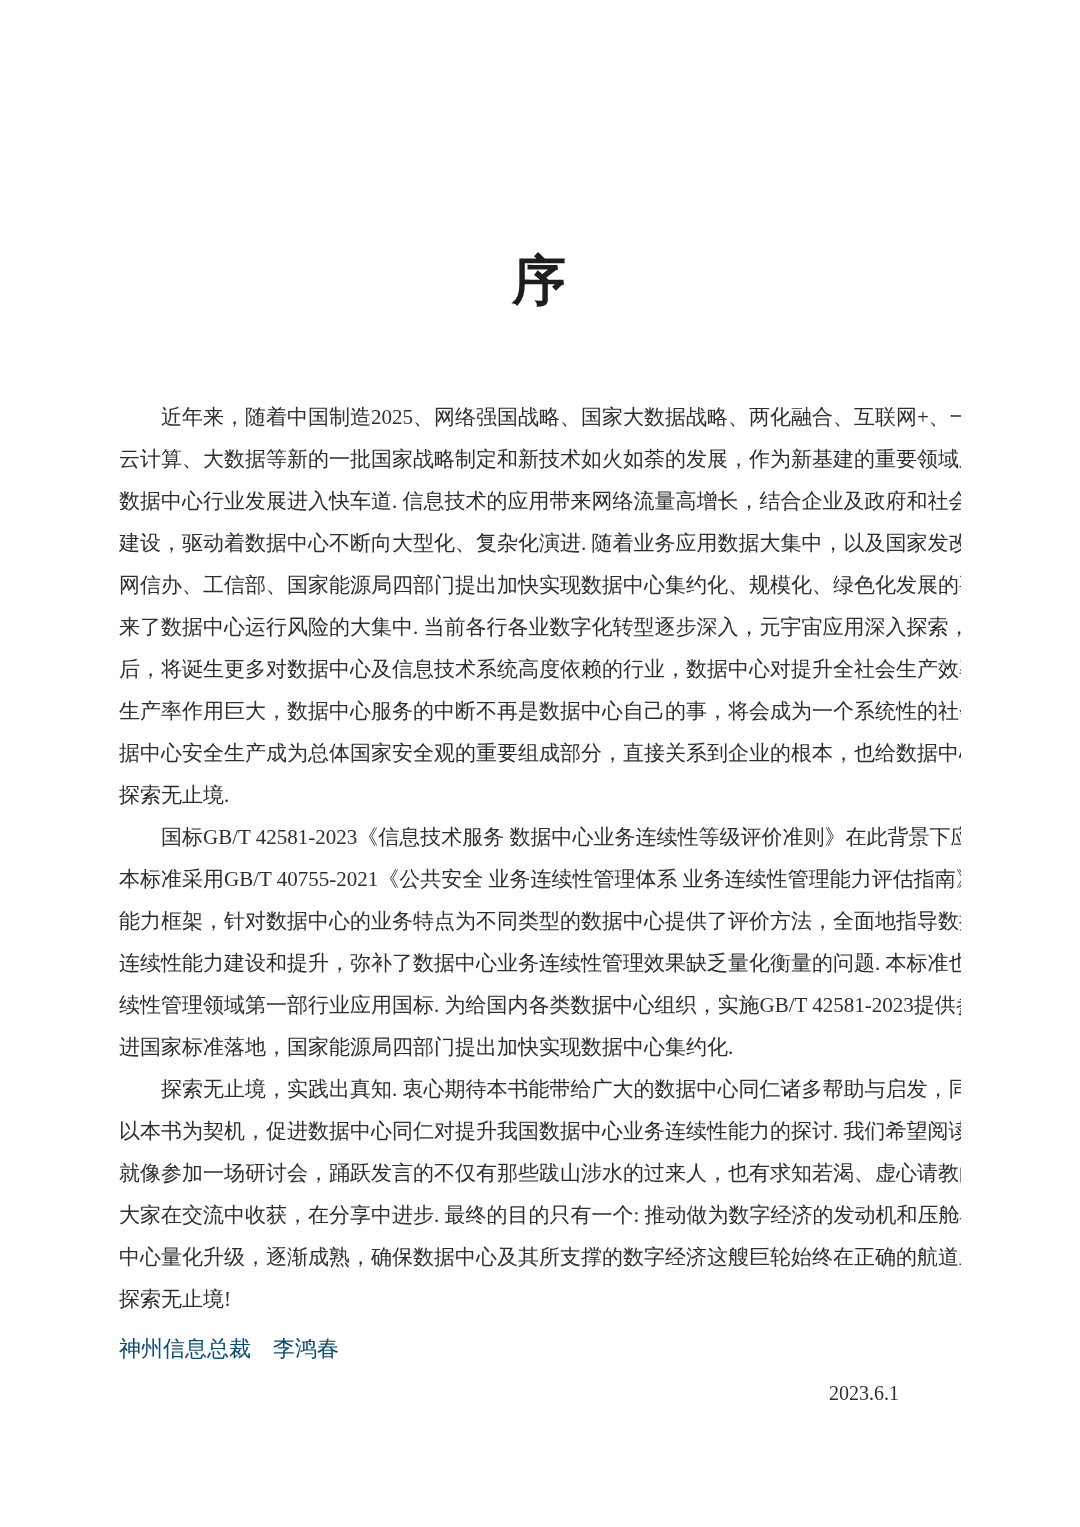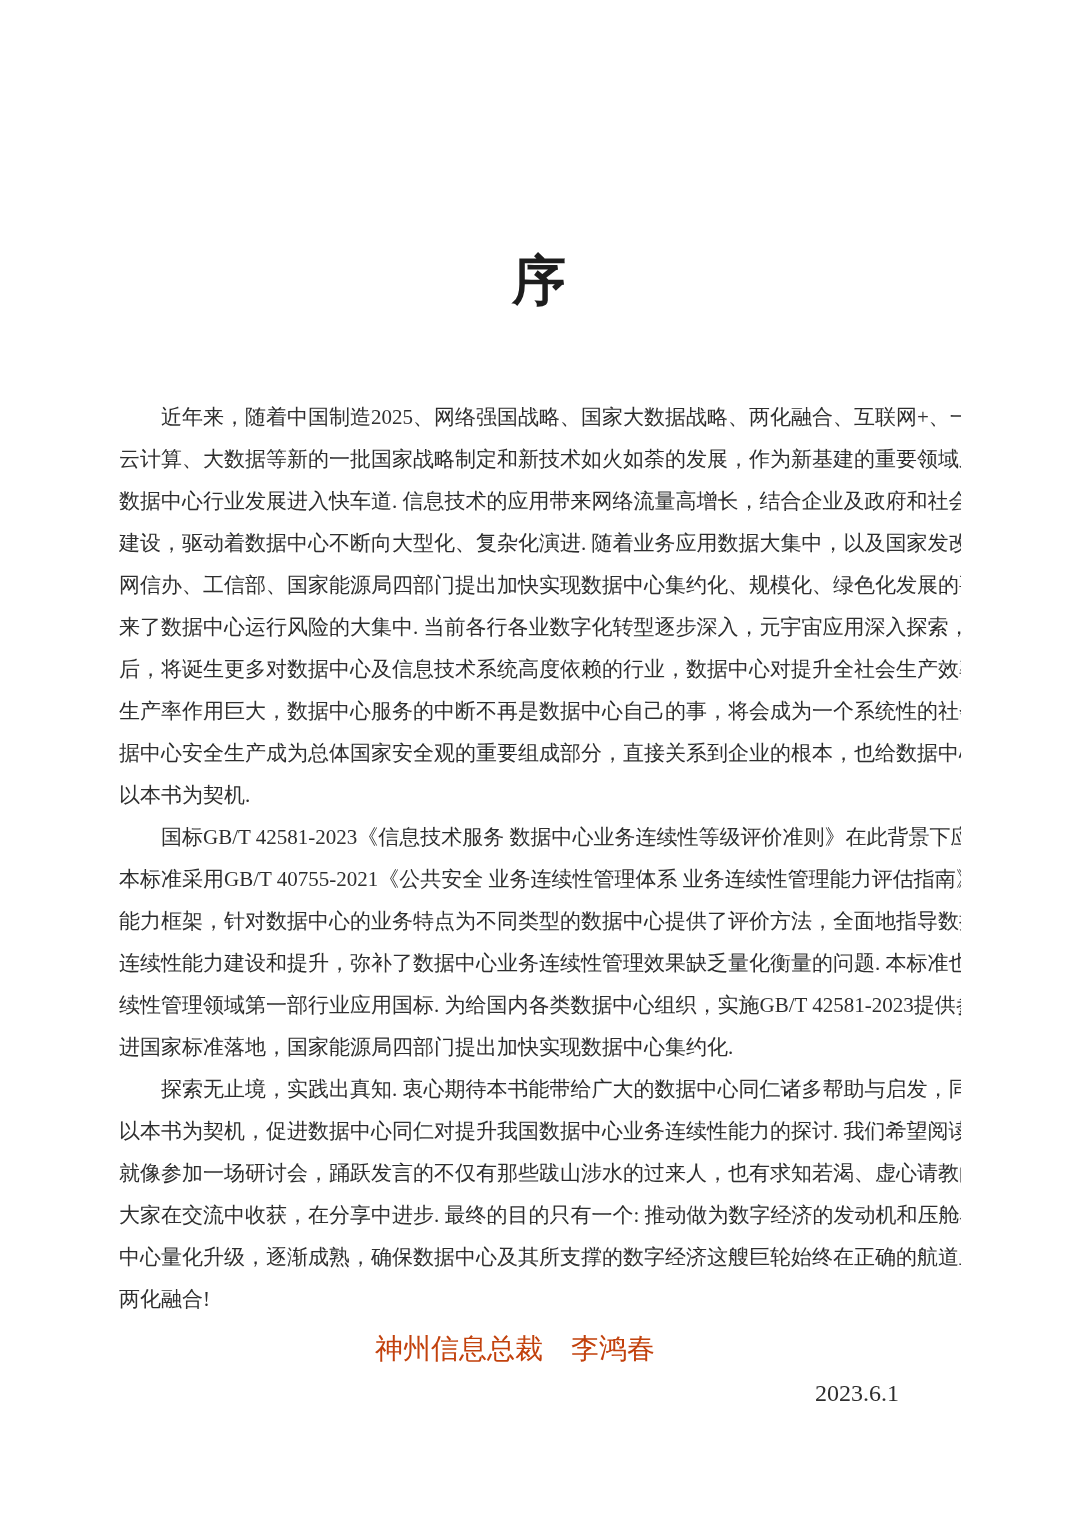--- a/index.html
+++ b/index.html
@@ -45,66 +45,66 @@
   }
   .line.short {
     text-align-last: left;
     white-space: nowrap;
   }
   .signature {
     width: 842px;
     margin: 8px auto 0 auto;
     height: 42px;
     line-height: 42px;
-    text-align: center;
+    text-align: left;
     padding-right: 50px;
     box-sizing: border-box;
-    font-size: 28px;
-    color: #c2410c;
+    font-size: 22px;
+    color: #0c4a6e;
   }
   .date {
     width: 842px;
     margin: 2px auto 0 auto;
     height: 42px;
     line-height: 42px;
     text-align: right;
     padding-right: 62px;
     box-sizing: border-box;
-    font-size: 24px;
+    font-size: 20px;
     color: #2e2e2e;
   }
 </style>
 </head>
 <body>
 
 <div class="page">
   <div class="title">序</div>
 
   <div class="body">
 
   <div class="line indent">近年来，随着中国制造2025、网络强国战略、国家大数据战略、两化融合、互联网+、一带一路、</div>
       <div class="line">云计算、大数据等新的一批国家战略制定和新技术如火如荼的发展，作为新基建的重要领域之一,中国</div>
       <div class="line">数据中心行业发展进入快车道. 信息技术的应用带来网络流量高增长，结合企业及政府和社会的信息化</div>
       <div class="line">建设，驱动着数据中心不断向大型化、复杂化演进. 随着业务应用数据大集中，以及国家发改委、中央</div>
       <div class="line">网信办、工信部、国家能源局四部门提出加快实现数据中心集约化、规模化、绿色化发展的要求，也带</div>
       <div class="line">来了数据中心运行风险的大集中. 当前各行各业数字化转型逐步深入，元宇宙应用深入探索，在银行业</div>
       <div class="line">后，将诞生更多对数据中心及信息技术系统高度依赖的行业，数据中心对提升全社会生产效率和全要素</div>
       <div class="line">生产率作用巨大，数据中心服务的中断不再是数据中心自己的事，将会成为一个系统性的社会风险，数</div>
       <div class="line">据中心安全生产成为总体国家安全观的重要组成部分，直接关系到企业的根本，也给数据中心从业人员</div>
-      <div class="line short">以本书为契机.</div>
+      <div class="line short">探索无止境.</div>
       <div class="line indent">国标GB/T 42581-2023《信息技术服务 数据中心业务连续性等级评价准则》在此背景下应运而生.</div>
       <div class="line">本标准采用GB/T 40755-2021《公共安全 业务连续性管理体系 业务连续性管理能力评估指南》给出的</div>
       <div class="line">能力框架，针对数据中心的业务特点为不同类型的数据中心提供了评价方法，全面地指导数据中心业务</div>
       <div class="line">连续性能力建设和提升，弥补了数据中心业务连续性管理效果缺乏量化衡量的问题. 本标准也是业务连</div>
       <div class="line">续性管理领域第一部行业应用国标. 为给国内各类数据中心组织，实施GB/T 42581-2023提供参考，促</div>
       <div class="line short">进国家标准落地，国家能源局四部门提出加快实现数据中心集约化.</div>
       <div class="line indent">探索无止境，实践出真知. 衷心期待本书能带给广大的数据中心同仁诸多帮助与启发，同时也希望</div>
       <div class="line">以本书为契机，促进数据中心同仁对提升我国数据中心业务连续性能力的探讨. 我们希望阅读这本白书</div>
       <div class="line">就像参加一场研讨会，踊跃发言的不仅有那些跋山涉水的过来人，也有求知若渴、虚心请教的后来人.</div>
       <div class="line">大家在交流中收获，在分享中进步. 最终的目的只有一个: 推动做为数字经济的发动机和压舱石的数据</div>
       <div class="line">中心量化升级，逐渐成熟，确保数据中心及其所支撑的数字经济这艘巨轮始终在正确的航道上乘风破浪，</div>
-      <div class="line short">两化融合!</div>
+      <div class="line short">探索无止境!</div>
     </div>
 
   <div class="signature">神州信息总裁　李鸿春</div>
 
   <div class="date">2023.6.1</div>
 </div>
 
 </body></html>

